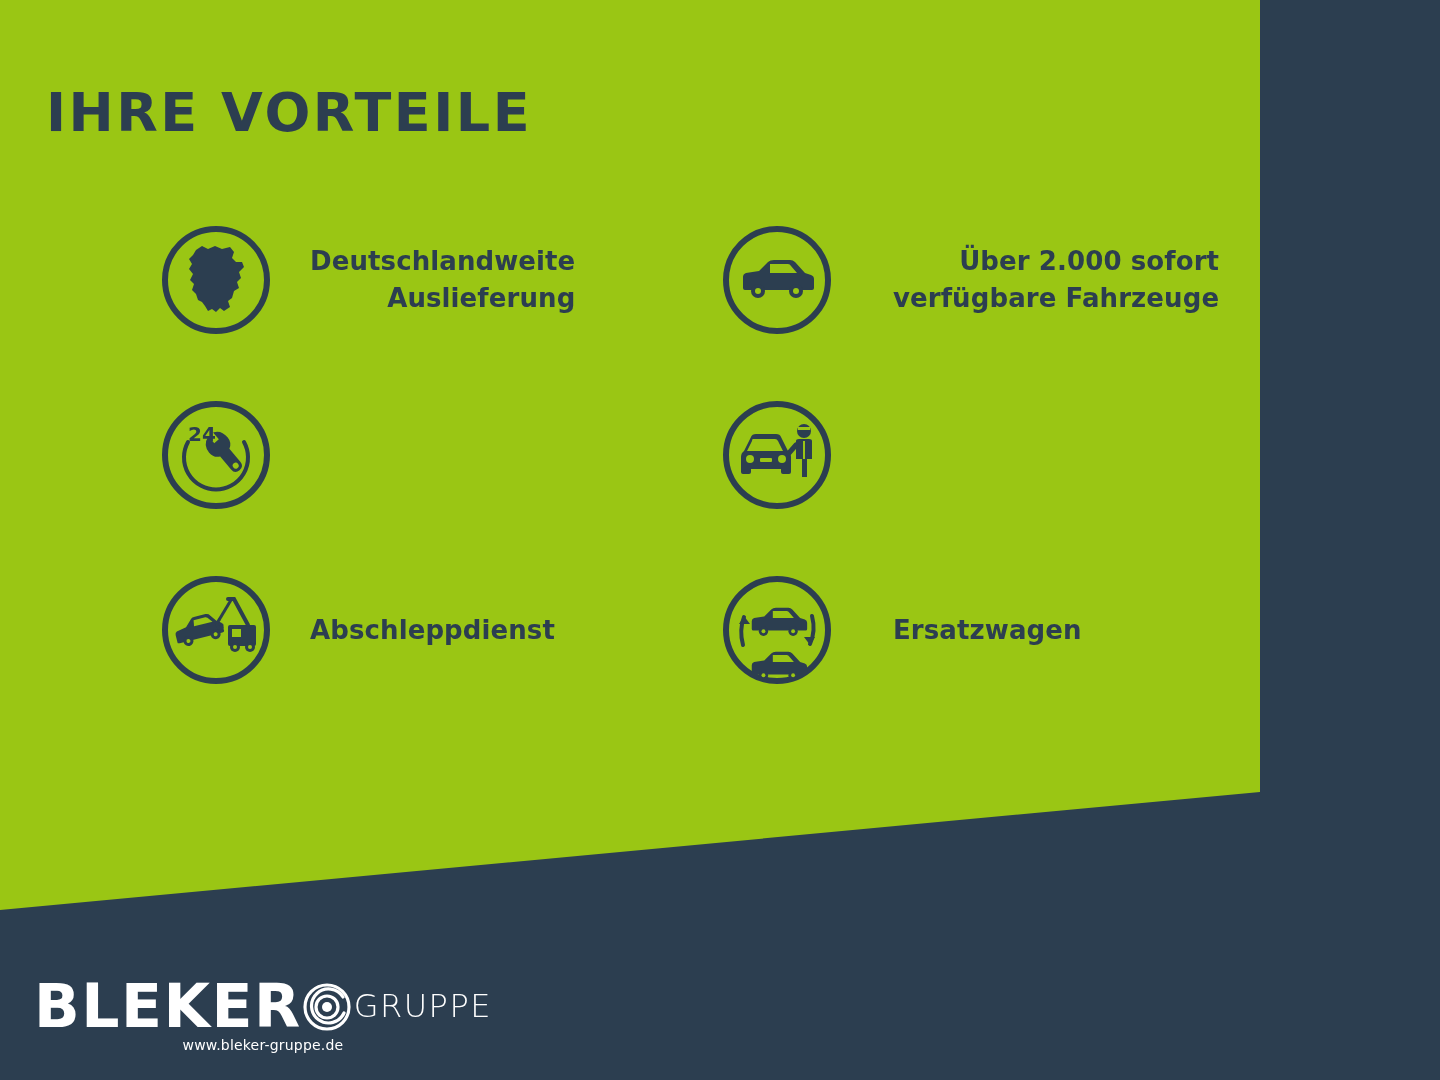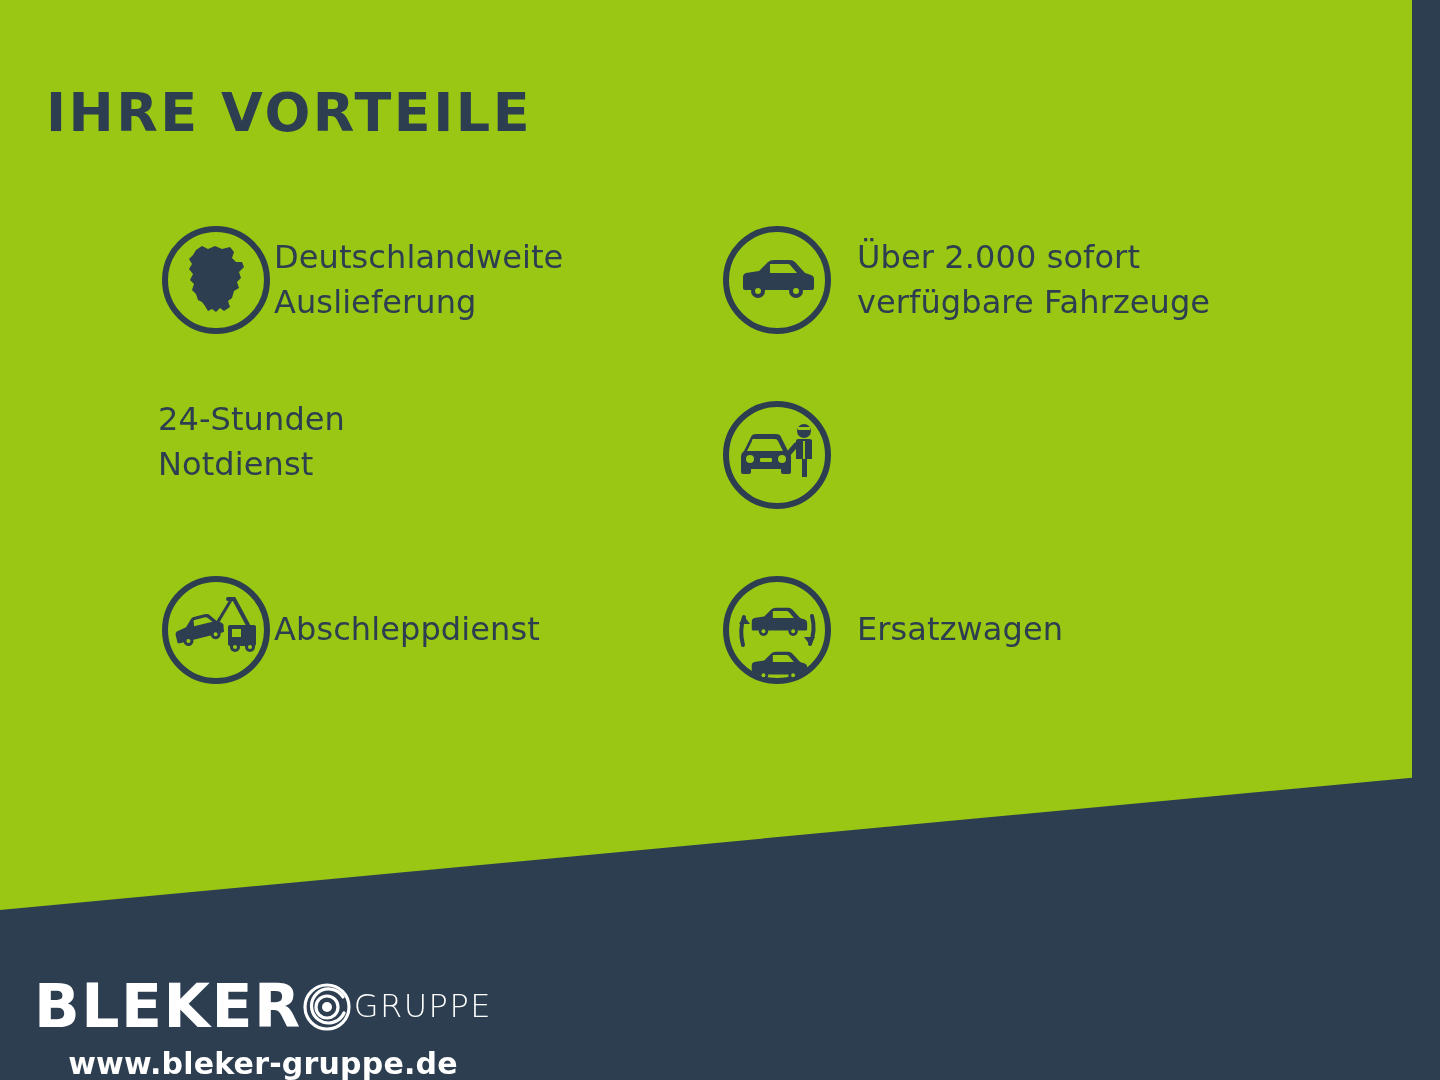--- a/index.html
+++ b/index.html
@@ -9,24 +9,25 @@
   body {
     width: 1440px;
     height: 1080px;
     overflow: hidden;
     font-family: "DejaVu Sans", "Liberation Sans", sans-serif;
     background: #2c3e50;
   }
 
   #slide {
     position: relative;
-    width: 1412px;
+    width: 1260px;
     height: 1080px;
     background: #2c3e50;
     overflow: hidden;
+    text-align: right;
   }
 
   
   .green-panel {
     position: absolute;
     left: 0;
     top: 0;
     width: 1440px;
     height: 1080px;
     background: #9ac614;
@@ -67,24 +68,25 @@
 
   .benefit-icon {
     width: 116px;
     height: 116px;
     flex: 0 0 116px;
     position: relative;
   }
   .benefit-icon svg { display: block; width: 116px; height: 116px; }
 
   .benefit-label {
+    margin-left: 36px;
     color: #2c3e50;
-    font-size: 32px;
+    font-size: 26px;
     line-height: 1.42;
-    font-weight: 400;
+    font-weight: 700;
     white-space: pre-line;
     letter-spacing: 0.1px;
   }
 
   
   .logo {
     position: absolute;
     left: 34px;
     top: 975px;
     display: flex;
@@ -108,24 +110,23 @@
     letter-spacing: 1.5px;
   }
   .logo-mark {
     width: 62px;
     height: 62px;
     margin: 0 -4px 0 -6px;
     flex: 0 0 62px;
   }
   .logo-mark svg { display: block; width: 62px; height: 62px; }
   .logo-url {
-    margin-top: 9px;
     color: #ffffff;
-    font-size: 30px;
-    font-weight: 700;
+    font-size: 14px;
+    font-weight: 400;
     letter-spacing: 0.2px;
   }
 </style>
 </head>
 <body>
 
 <div id="slide">
 
   <div class="green-panel"></div>
 
@@ -164,22 +165,32 @@
         </span>
         <span class="benefit-label">Über 2.000 sofort
 verfügbare Fahrzeuge</span>
       </div>
 
     </div>
 
     <div class="benefit-row">
 
       <div class="benefit col-left">
-        <span class="benefit-label">24-Stunden
-Notdienst</span>
+        <span class="benefit-icon">
+          <svg viewBox="0 0 116 116" xmlns="http://www.w3.org/2000/svg">
+            <circle cx="58" cy="58" r="51" fill="none" stroke="#2c3e50" stroke-width="6"></circle>
+            <path d="M30 45 A32 32 0 1 0 86 45" fill="none" stroke="#2c3e50" stroke-width="4" stroke-linecap="round"></path>
+            <text x="44" y="44" font-family="DejaVu Sans, sans-serif" font-size="20" font-weight="700" fill="#2c3e50" text-anchor="middle">24</text>
+            <g transform="rotate(-40 60 60)">
+              <path d="M72 38 L72 47 L66 47 L66 38 Q56 41 56 51 Q56 58 62 61 L62 78
+                       Q62 84 68 84 Q74 84 74 78 L74 61 Q80 58 80 51 Q80 41 72 38 Z" fill="#2c3e50"></path>
+              <circle cx="68" cy="78" r="3" fill="#9ac614"></circle>
+            </g>
+          </svg>
+        </span>
       </div>
 
       <div class="benefit col-right">
         <span class="benefit-icon">
           <svg viewBox="0 0 116 116" xmlns="http://www.w3.org/2000/svg">
             <circle cx="58" cy="58" r="51" fill="none" stroke="#2c3e50" stroke-width="6"></circle>
 
             <path d="M22 75 L22 60 Q22 56 25 54 L32 40 Q33 37 37 37 L57 37 Q61 37 62 40 L69 54
                      Q72 56 72 60 L72 75 Q72 77 70 77 L64 77 Q62 77 62 75 L62 72 L32 72 L32 75
                      Q32 77 30 77 L24 77 Q22 77 22 75 Z" fill="#2c3e50"></path>

